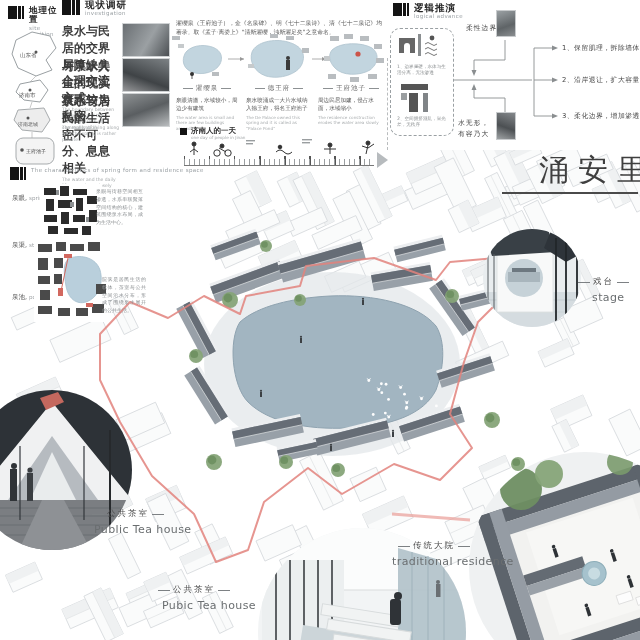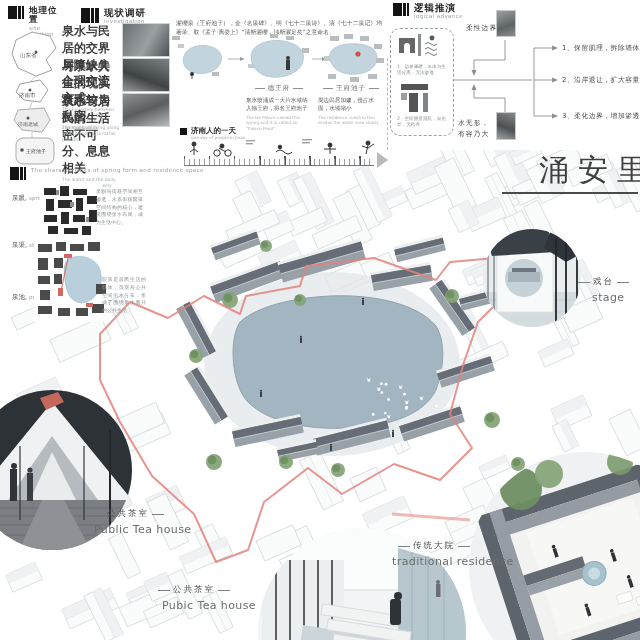--- a/index.html
+++ b/index.html
@@ -755,21 +755,21 @@
       <line x1="26" y1="76" x2="24" y2="82" stroke="#bbb" stroke-width="0.8"></line>
       <polygon points="12,84 38,82 44,94 36,106 16,104 8,94" fill="#ededed" stroke="#a7abad"></polygon>
       <circle cx="22" cy="92" r="1.5" fill="#555"></circle>
       <text x="12" y="100" font-size="5" fill="#555">济南老城</text>
       <line x1="26" y1="106" x2="26" y2="112" stroke="#bbb" stroke-width="0.8"></line>
       <rect x="10" y="112" width="38" height="26" rx="7" fill="#f4f4f4" stroke="#a7abad"></rect>
       <circle cx="16" cy="124" r="1.8" fill="#555"></circle>
       <text x="20" y="127" font-size="5" fill="#444">王府池子</text>
     </svg>
 
-    <div class="abs ph" style="left:62px;top:8px;width:100px;margin-left:19px;">
+    <div class="abs ph" style="left:62px;top:0;width:100px;">
       <div class="hicon" style="width:18px;height:15px;"></div>
       <div>
         <div class="pt">现状调研</div>
         <div class="ps">investigation</div>
       </div>
     </div>
     <div class="inv-row" style="top:23px">
       <div class="inv-txt">
           <div class="cn-s">泉水与民居的交界屏障缺失合理交流方式</div>
         <div class="en-xs">The boundary between the spring and the dwelling is lack of communication</div>
@@ -815,20 +815,29 @@
         <rect x="172" y="0" width="9" height="5" fill="#b9bdc0"></rect>
       <rect x="188" y="2" width="9" height="5" fill="#b9bdc0"></rect>
         <rect x="202" y="10" width="8" height="5" fill="#b9bdc0"></rect>
       <rect x="204" y="24" width="8" height="5" fill="#b9bdc0"></rect>
         <rect x="196" y="40" width="9" height="5" fill="#b9bdc0"></rect>
       <rect x="178" y="43" width="9" height="5" fill="#b9bdc0"></rect>
         <rect x="156" y="40" width="8" height="5" fill="#b9bdc0"></rect>
       <rect x="152" y="22" width="6" height="5" fill="#c6cacc"></rect>
       <circle cx="186" cy="20" r="2.6" fill="#cc5348"></circle>
     </svg>
+    <div class="hist-col" style="left:176px;width:62px;">
+      <div class="stage-name">
+          <span class="dl"></span>
+          <span>濯缨泉</span>
+          <span class="dl"></span>
+        </div>
+      <div class="stage-cn">泉眼清澈，水域较小，周边少有建筑</div>
+      <div class="stage-en">The water area is small and there are few buildings around</div>
+    </div>
     <div class="hist-col" style="left:246px;width:66px;">
       <div class="stage-name">
           <span class="dl"></span>
           <span>德王府</span>
           <span class="dl"></span>
         </div>
       <div class="stage-cn">泉水喷涌成一大片水域纳入德王府，得名王府池子</div>
       <div class="stage-en">The De Palace owned this spring and it is called as “Palace Pond”</div>
     </div>
     <div class="hist-col" style="left:318px;width:66px;">

